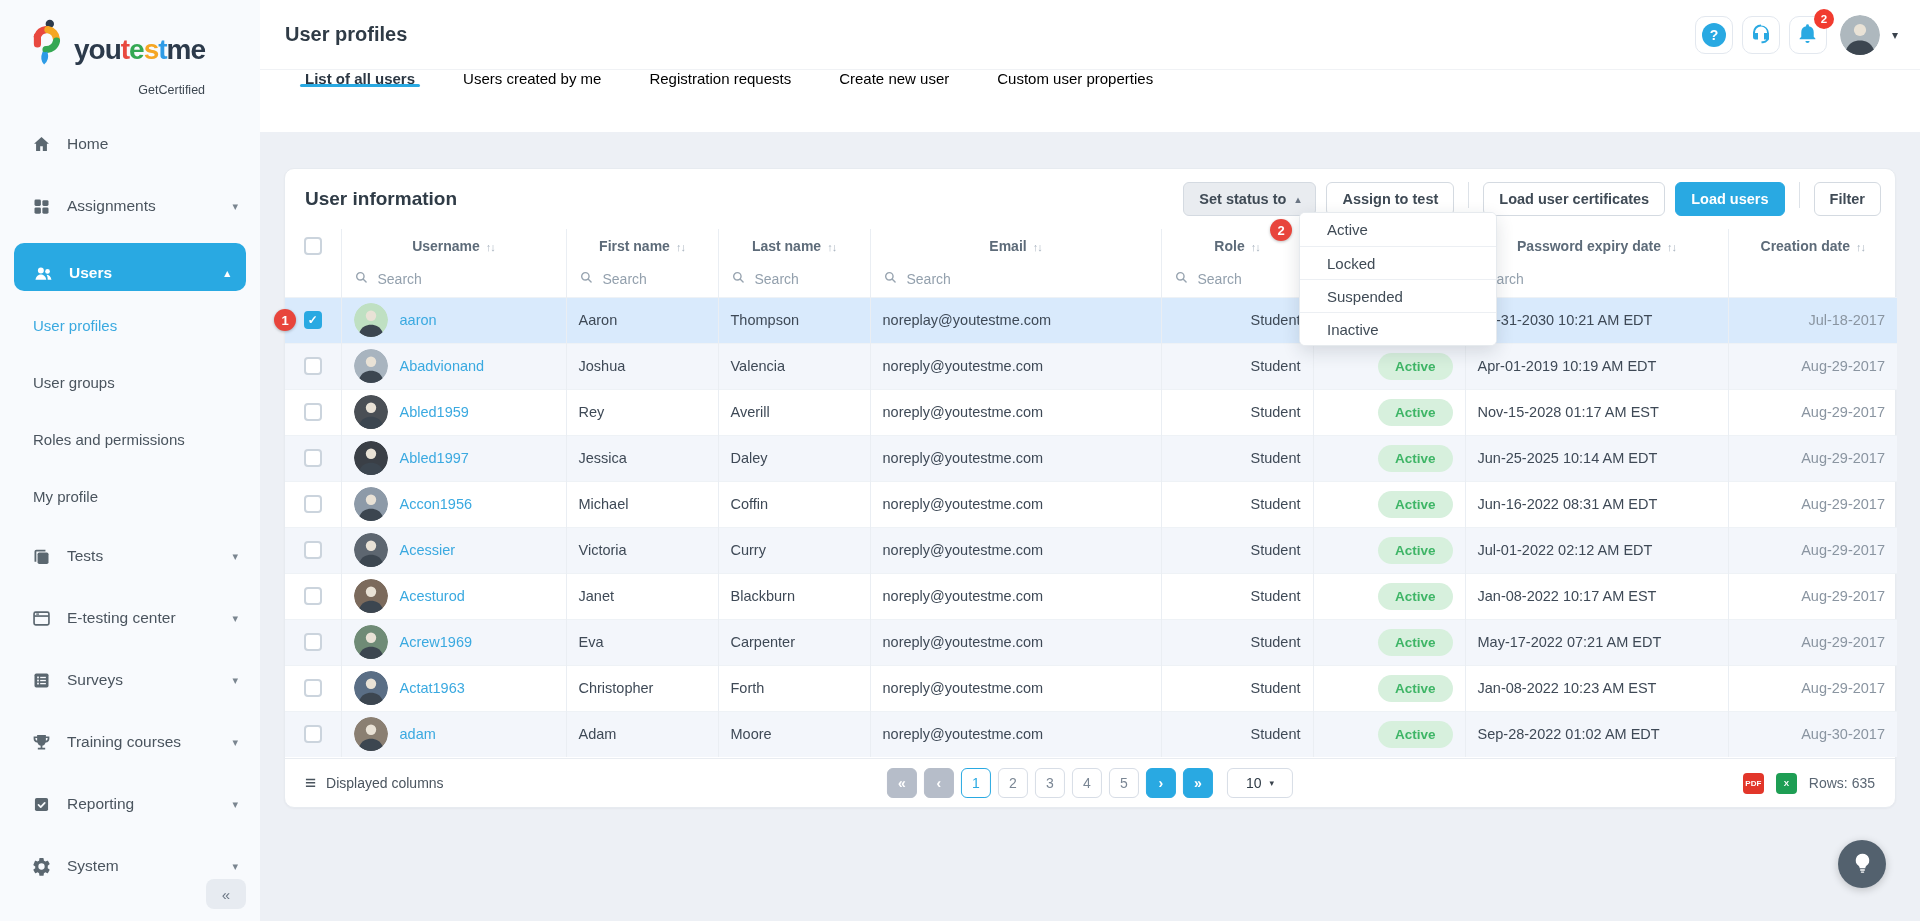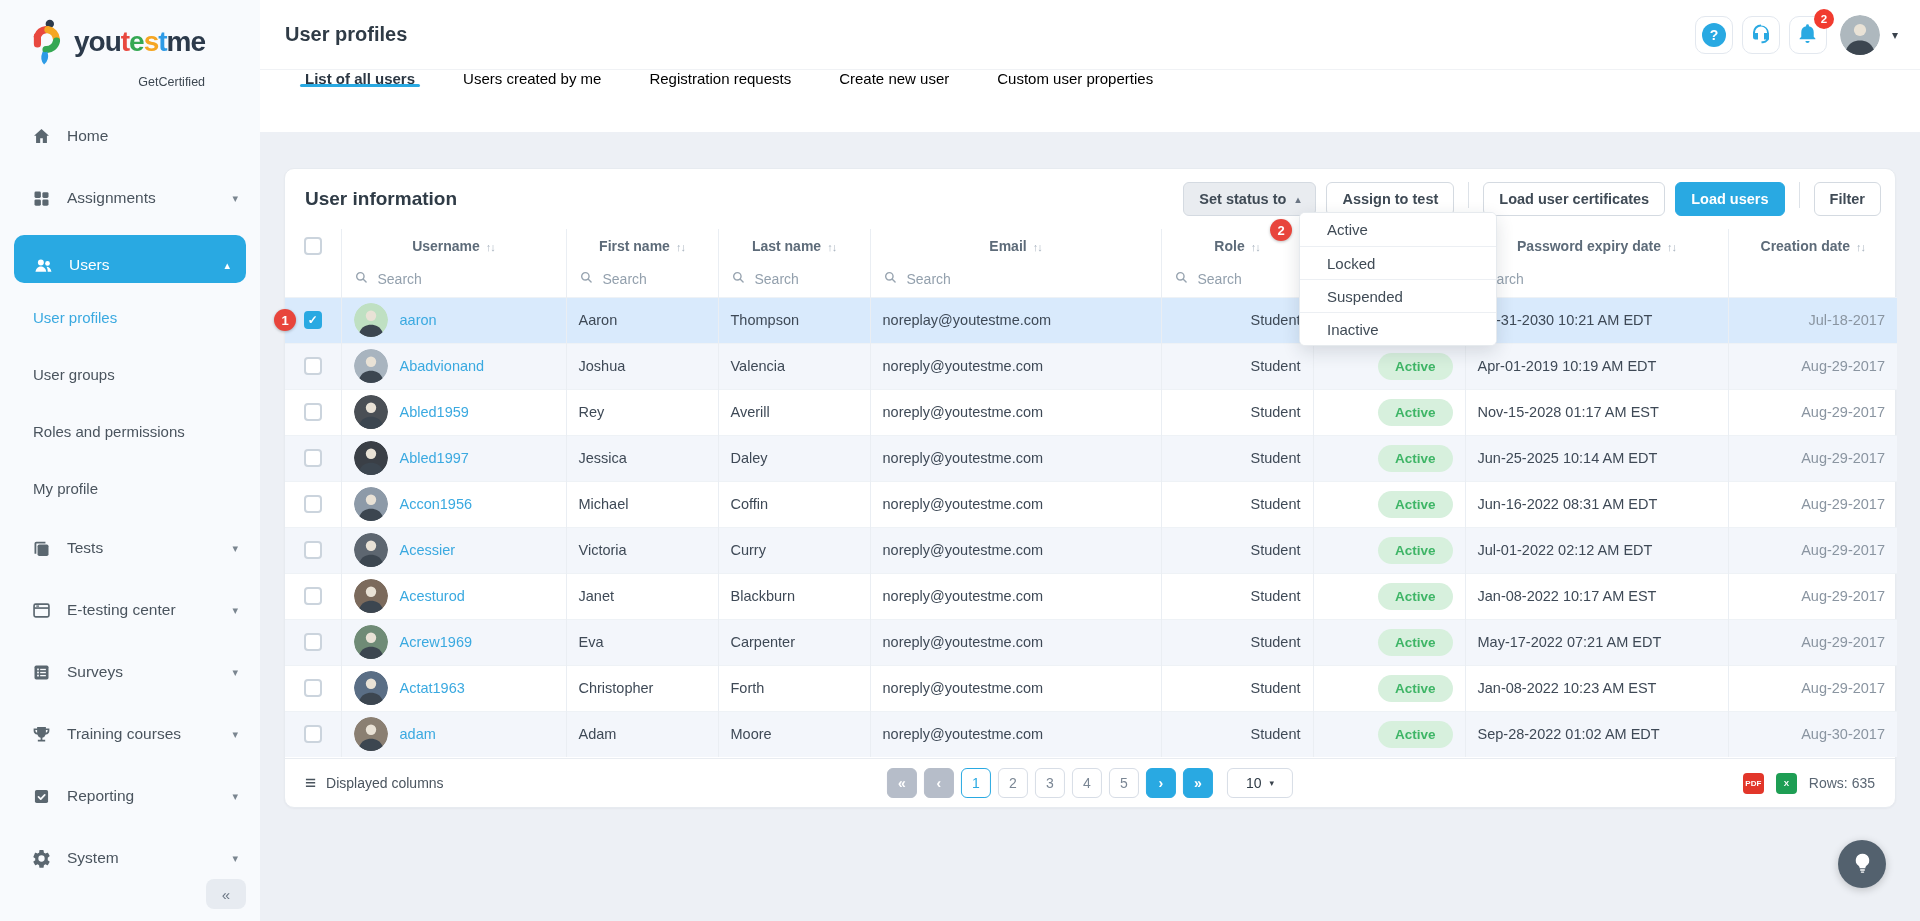--- a/index.html
+++ b/index.html
@@ -4,28 +4,28 @@
 <style>
   *{box-sizing:border-box}
   html,body{margin:0;padding:0}
   body{width:1920px;height:921px;overflow:hidden;font-family:"Liberation Sans",sans-serif;background:#edf0f5}
   .app{display:flex;width:1920px;height:921px}
 
   
   .sidebar{width:260px;background:#f8fafd;flex-shrink:0;position:relative;display:flex;flex-direction:column}
   .logo{padding:16px 0 6px 26px;display:flex;gap:8px;align-items:flex-start}
   .wordcol{display:flex;flex-direction:column}
-  .wordmark{font-size:28px;font-weight:700;letter-spacing:-1px;line-height:1;margin-top:12px}
+  .wordmark{font-size:28px;font-weight:700;letter-spacing:-1px;line-height:1;margin-top:20px}
   .brand-sub{font-size:12.5px;color:#3d4751;text-align:right;margin-top:19px}
   nav{flex:1;padding-top:10px}
   .navitem{height:62px;display:flex;align-items:center;padding:0 22px 0 30px;color:#4a545e;font-size:15.5px;cursor:pointer}
   .nicon{width:22px;height:22px;margin-right:15px;color:#5b6770;display:inline-flex;align-items:center;justify-content:center}
   .nicon svg{width:21px;height:21px}
   .nav-chevron{margin-left:auto;color:#7a8590;font-size:11px}
-  .navitem-active{background:#29a9e2;border-radius:10px;margin:6px 14px;height:48px;padding:12px 16px 0 18px;color:#fff;font-weight:400}
+  .navitem-active{background:#29a9e2;border-radius:10px;margin:6px 14px;height:48px;padding:12px 16px 0 18px;color:#fff;font-weight:700}
   .navitem-active .nicon{color:#fff}
   .navitem-active .nav-chevron{color:#fff}
   .subitem{height:57px;display:flex;align-items:center;padding-left:33px;font-size:15px;color:#4a545e;cursor:pointer}
   .subitem.active{color:#3aa9e0}
   .collapse-btn{position:absolute;right:14px;bottom:12px;width:40px;height:30px;border-radius:8px;background:#e7ebf1;color:#6b7684;border:none;font-size:15px;cursor:pointer;font-family:inherit}
 
   
   .main{flex:1;display:flex;flex-direction:column;min-width:0}
   .topbar{height:70px;background:#fff;display:flex;align-items:center;padding:0 22px 0 25px;border-bottom:1px solid #f0f2f5}
   .page-title{font-size:20px;font-weight:700;color:#2f3b46;margin:0}

